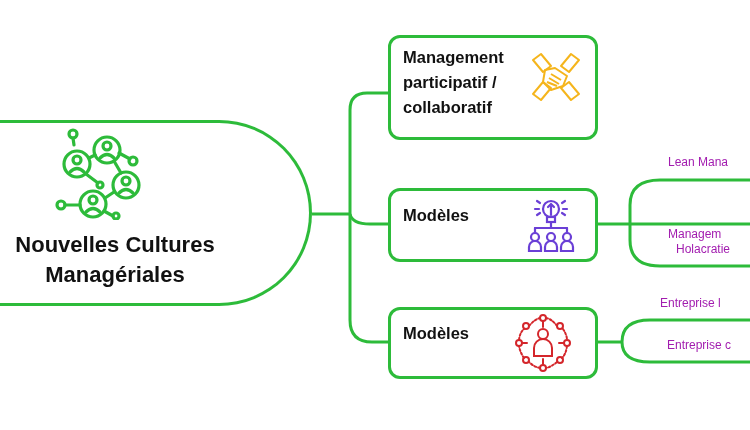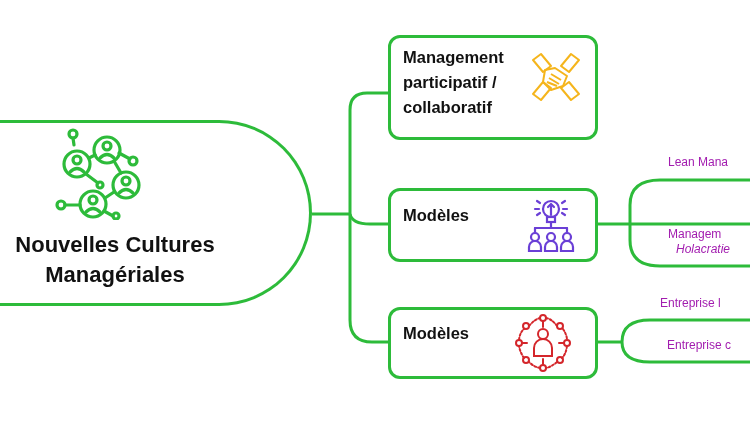--- a/index.html
+++ b/index.html
@@ -143,15 +143,15 @@
       <circle cx="11" cy="46" r="3"></circle>
         <circle cx="45" cy="46" r="3"></circle>
       <path d="M28 7 v6 M28 51 v-6 M7 29 h5 M49 29 h-5"></path>
       <path d="M14 12 Q20 5 25 4 M31 4 Q37 5 42 12 M48 15 Q52 21 52 26 M52 32 Q51 40 47 44 M42 48 Q36 53 31 54 M25 54 Q19 53 14 48 M9 44 Q5 38 4 32 M4 26 Q5 18 9 15" stroke-dasharray="2 2"></path>
     </g>
   </svg>
 </div>
 
 <div class="leaf" style="left:668px;top:155px;">Lean Mana</div>
 <div class="leaf" style="left:668px;top:199px;margin-top:28px;">Managem</div>
-<div class="leaf" style="left:676px;top:242px;font-style:italic;">Holacratie</div>
+<div class="leaf" style="left:676px;top:242px;">Holacratie</div>
 <div class="leaf" style="left:660px;top:296px;">Entreprise l</div>
 <div class="leaf" style="left:660px;top:338px;margin-left:7px;">Entreprise c</div>
 
 </body></html>

